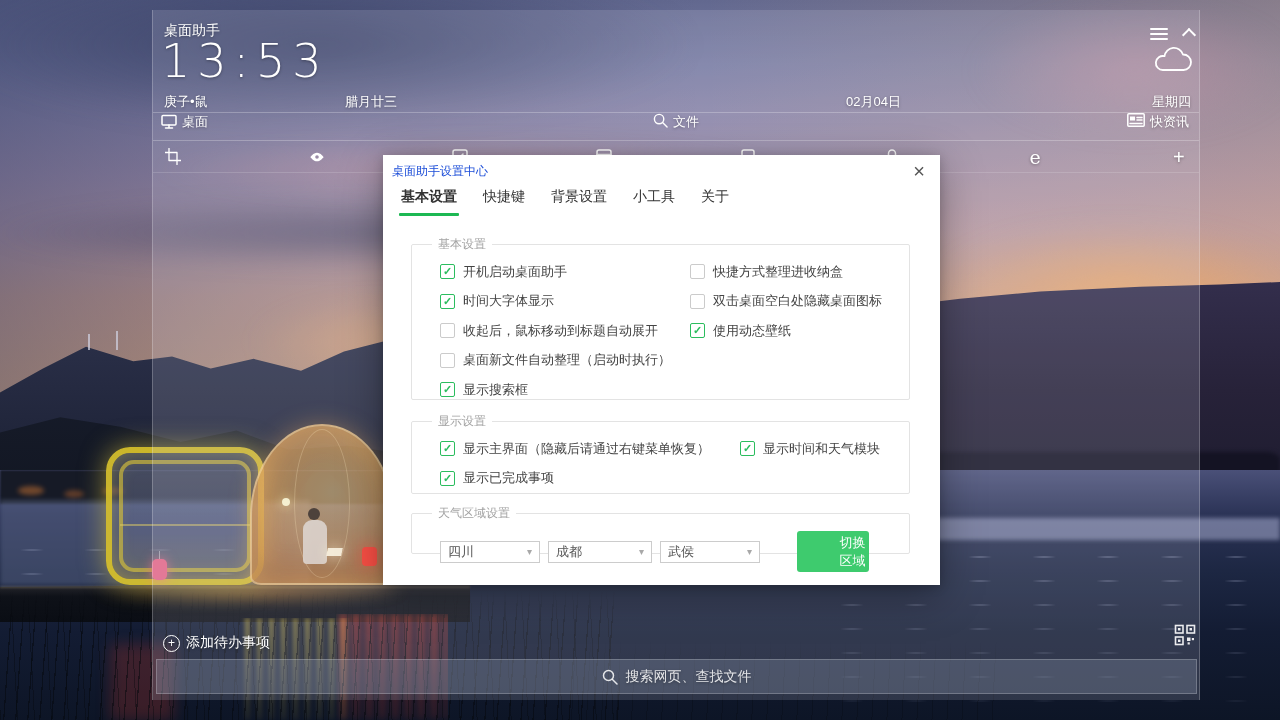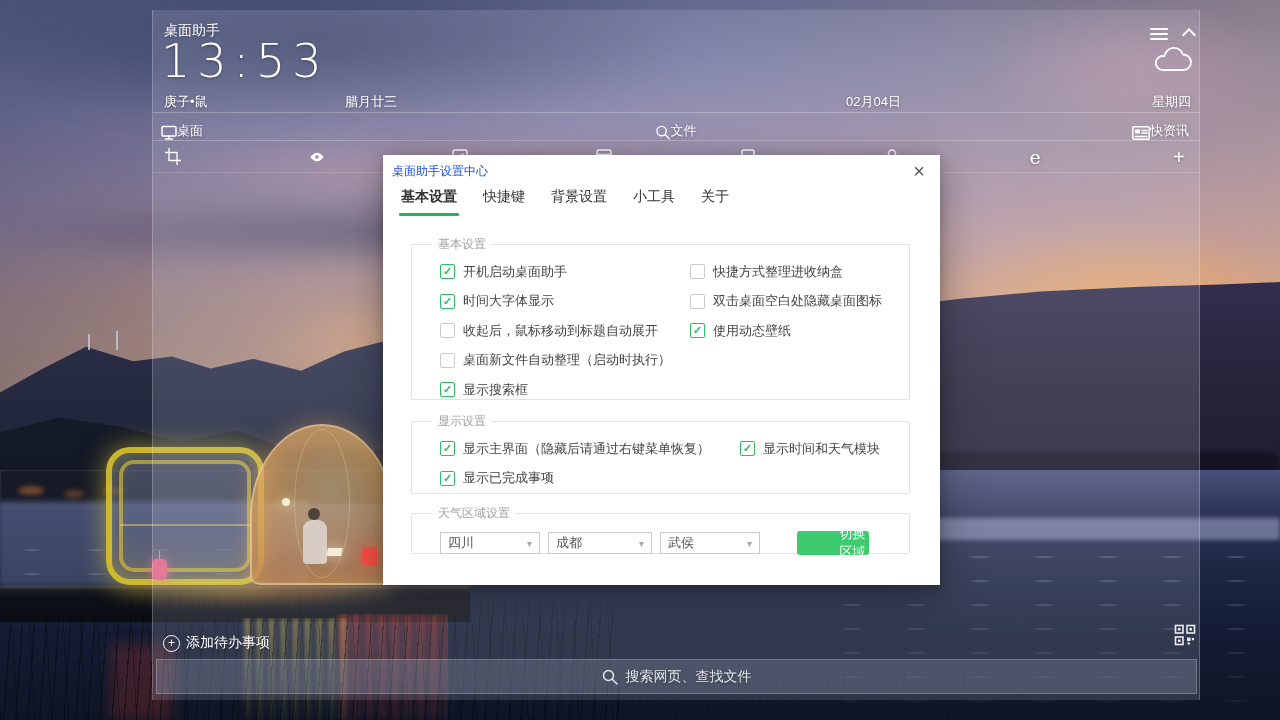--- a/index.html
+++ b/index.html
@@ -121,21 +121,21 @@
   .chevBtn { left:1031px; top:20px; width:10px; height:10px; border-left:2px solid #fff; border-top:2px solid #fff;
     transform:rotate(45deg); cursor:pointer; }
   .clock { left:8px; top:24px; font-size:46px; font-weight:200; letter-spacing:7px; font-family:"DejaVu Sans","Liberation Sans",sans-serif; }
   .cloudIcon { left:1000px; top:36px; }
   .lunarYear { left:11px; top:83px; font-size:13px; }
   .lunarDay  { left:192px; top:83px; font-size:13px; }
   .dateTxt   { left:693px; top:83px; font-size:13px; }
   .weekday   { right:8px; top:83px; font-size:13px; }
   .div1 { left:0; top:102px; width:100%; height:1px; background:rgba(255,255,255,.25); }
   .row2 { left:0; top:103px; width:100%; height:27px; }
-  .navItem { position:absolute; top:0; height:27px; display:flex; align-items:flex-end; font-size:13px; cursor:pointer; }
+  .navItem { position:absolute; top:0; height:27px; display:flex; align-items:flex-start; gap:5px; font-size:13px; cursor:pointer; }
   .navDesktop { left:8px; }
   .navFile { left:50%; transform:translateX(-50%);font-family:Liberation Serif, serif; }
   .navNews { right:10px; }
   .div2 { left:0; top:130px; width:100%; height:1px; background:rgba(255,255,255,.25); }
   .iconRow { left:0; top:131px; width:100%; height:31px; display:flex; align-items:center;
     justify-content:space-between; padding:0 12px; }
   .iconRow > span { display:inline-flex; width:16px; justify-content:center; cursor:pointer; }
   .eglyph { font-size:19px; font-weight:300; line-height:16px; font-family:"DejaVu Serif","Liberation Serif",serif; }
   .plusGlyph { font-size:20px; font-weight:200; line-height:16px; }
   .div3 { left:0; top:162px; width:100%; height:1px; background:rgba(255,255,255,.15); }
@@ -171,21 +171,21 @@
   .check-row { height:29.5px; display:flex; align-items:center; gap:8px; white-space:nowrap; cursor:pointer; }
   .checkbox { width:15px; height:15px; border:1px solid #cbcbcb; border-radius:2px; background:#fff;
     display:inline-flex; align-items:center; justify-content:center; font-size:11px; line-height:1; flex:0 0 auto; }
   .checkbox.checked { border-color:var(--check,#2bbd5e); color:var(--check,#2bbd5e); font-weight:bold; }
   .check-label { font-size:13px; color:#444; }
   .weatherRow { display:flex; align-items:center; gap:8px; margin-top:5px; padding-right:20px; }
   .select { width:100px; height:22px; border:1px solid #ccc; display:flex; align-items:center;
     padding:0 7px; color:#555; font-size:13px; cursor:pointer; background:#fff; }
   .select.mid { width:104px; }
   .select .caret { margin-left:auto; color:#a8a8a8; font-size:10px; }
-  .btnSwitch { margin-left:auto; margin-right:20px; width:72px; height:24px; border:none; border-radius:3px;
+  .btnSwitch { margin-left:auto; margin-right:20px; width:72px; height:41px; border:none; border-radius:3px;
     background:var(--btn,#3ecb6e); color:#fff; font-size:13px; cursor:pointer;
     display:flex; align-items:center; justify-content:center; font-family:inherit;padding-left:39px; }
 
   svg.wic { stroke:#fff; fill:none; stroke-width:1.5; stroke-linecap:round; stroke-linejoin:round; }
 </style>
 </head>
 <body>
 
 <div id="screen">
 

